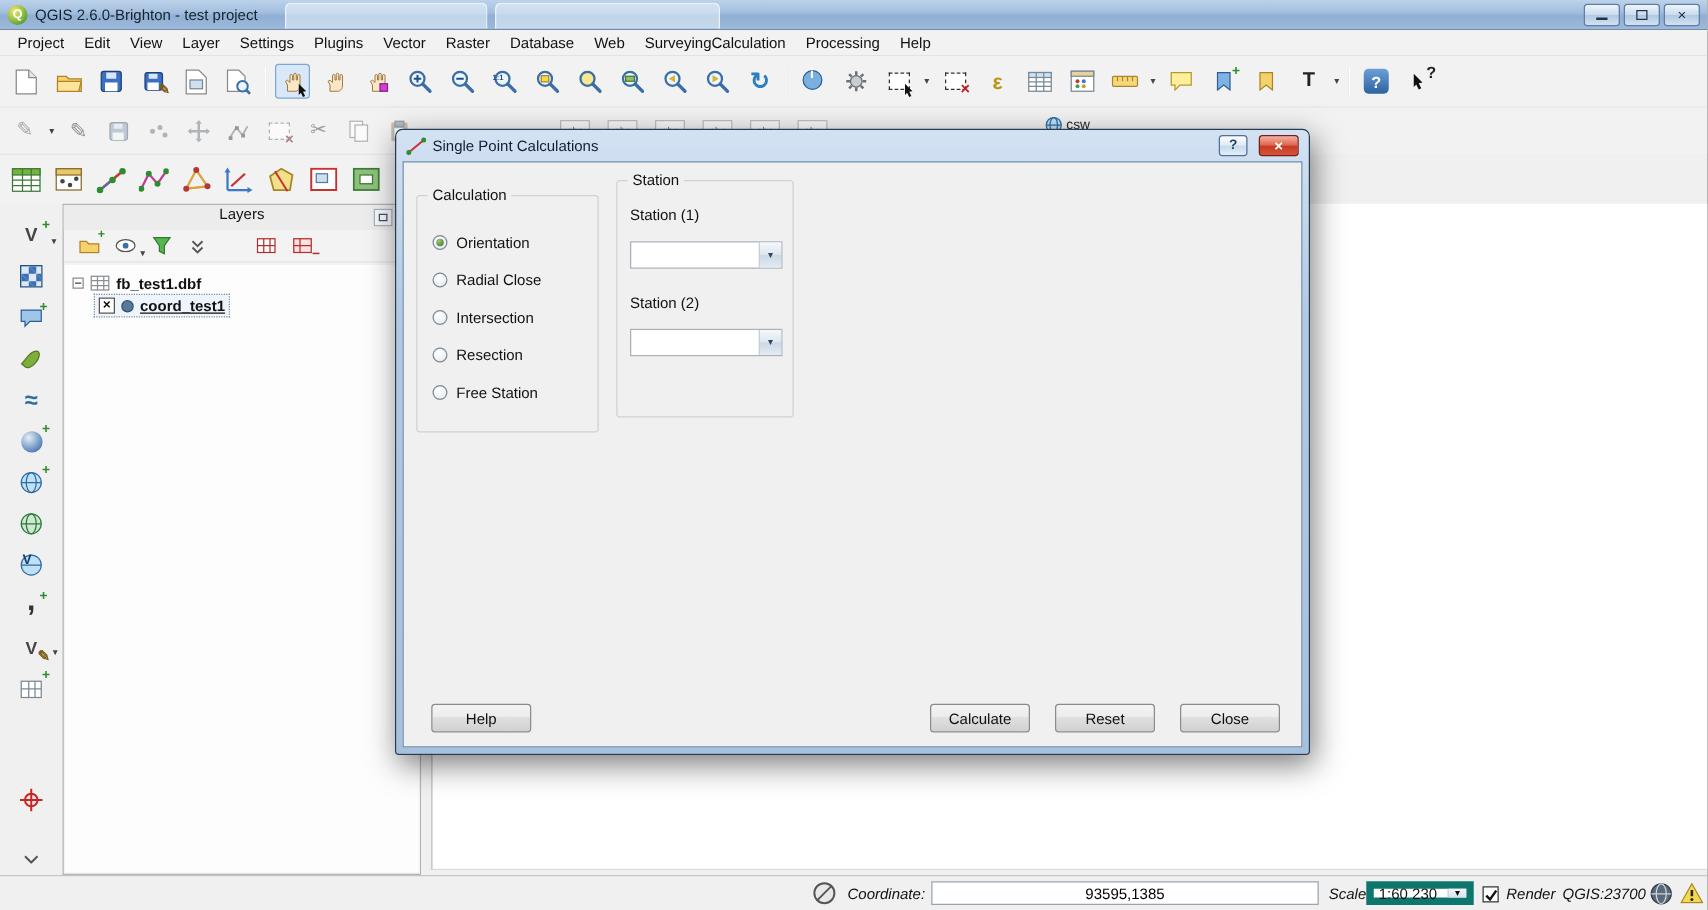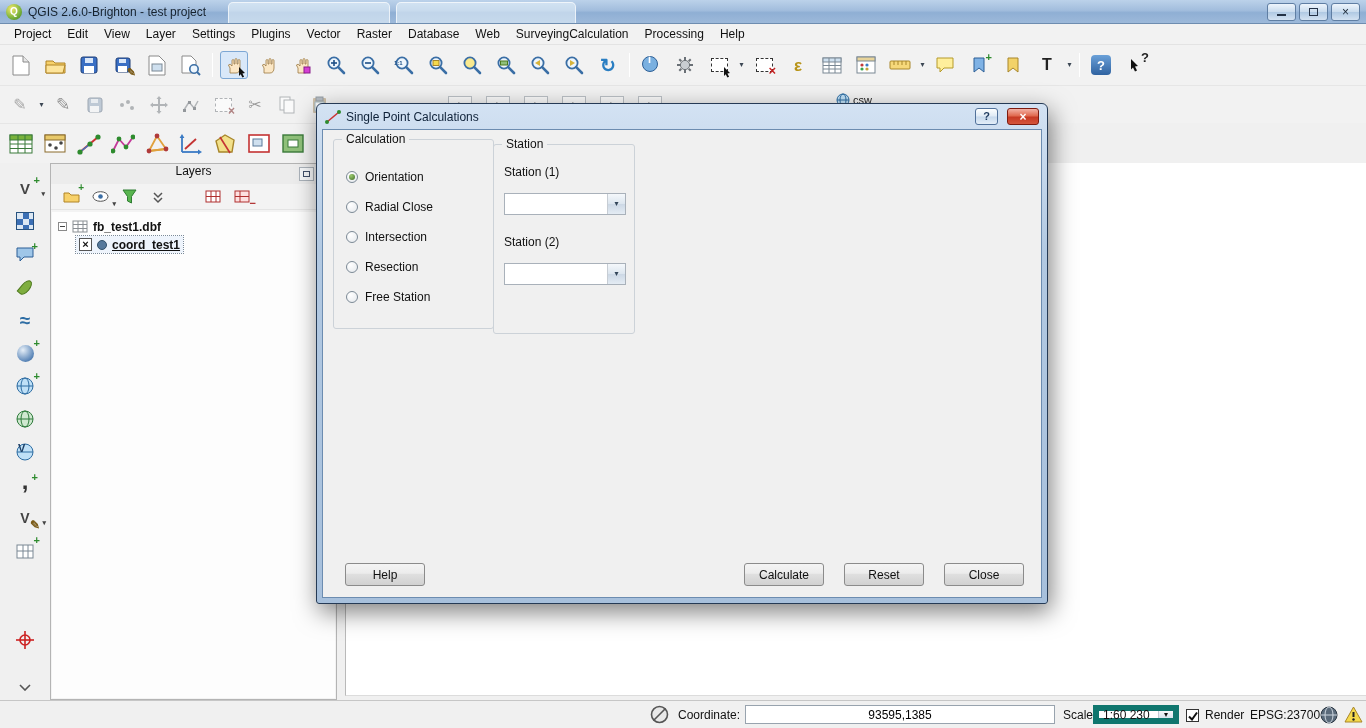--- a/index.html
+++ b/index.html
@@ -82,21 +82,21 @@
   .tree-row.sel { background:#eef4fc; outline:1px dotted #7a8a9a; padding:0 3px; }
 
   
   .canvas { position:absolute; left:337px; top:163px; right:0; bottom:28px; background:#f0f0f0; }
   .canvas-inner { position:absolute; left:8px; top:0; right:0; bottom:4px; background:#fff;
     border-left:1px solid #b9b9b9; border-bottom:1px solid #dcdcdc; }
 
   
   .statusbar { position:absolute; left:0; bottom:0; width:100%; height:28px; background:#f0f0f0;
     border-top:1px solid #c6c6c6; font-size:12px; }
-  .sb { position:absolute; top:7px; }
+  .sb { position:absolute; top:7px;font-style:italic; }
   .sb-input { position:absolute; left:745px; top:4px; width:310px; height:19px; border:1px solid #98a3ae;
     background:#fff; text-align:center; font-size:12px; font-family:"Liberation Sans",sans-serif; }
   .sb-combo { position:absolute; left:1093px; top:4px; width:86px; height:19px; background:#fff;
     border:6px solid #0f766e; display:flex; align-items:center; }
   .sb-combo .val { flex:1; padding-left:4px; }
   .sb-combo .arr { width:15px; height:100%; border-left:1px solid #c2cad2; display:flex; align-items:center;
     justify-content:center; font-size:8px; background:linear-gradient(#f4f7fa,#d9e3ee); }
   .sb-cb { position:absolute; left:1186px; top:8px; width:13px; height:13px; border:1px solid #333; background:#fff;
     display:flex; align-items:center; justify-content:center; }
 
@@ -745,21 +745,21 @@
     <span class="sb-combo">
       <span class="val">1:60 230</span>
       <span class="arr glyph">▾</span>
     </span>
     <span class="sb-cb">
         <svg width="10" height="10">
           <path d="M1 5.5l3 3 5-7" stroke="#111" stroke-width="2" fill="none"></path>
         </svg>
       </span>
     <span class="sb" style="left:1205px">Render</span>
-    <span class="sb" style="left:1250px">EPSG:23700</span>
+    <span class="sb" style="left:1250px">QGIS:23700</span>
     <span class="sb" style="left:1320px;top:5px"><svg width="18" height="18">
           <circle cx="9" cy="9" r="8" fill="#5a6a7a" stroke="#2c3844"></circle>
           <ellipse cx="9" cy="9" rx="4" ry="8" fill="none" stroke="#cdd6df"></ellipse>
           <line x1="1" y1="9" x2="17" y2="9" stroke="#cdd6df"></line>
         </svg></span>
     <span class="sb" style="left:1344px;top:5px"><svg width="19" height="17">
           <polygon points="9.5,1 18,16 1,16" fill="#f5d94c" stroke="#a8862a"></polygon>
           <line x1="9.5" y1="6" x2="9.5" y2="11" stroke="#222" stroke-width="2"></line>
           <circle cx="9.5" cy="13.5" r="1.2" fill="#222"></circle>
         </svg></span>
@@ -771,21 +771,21 @@
           <line x1="2" y1="13" x2="14" y2="3" stroke="#cc3333" stroke-width="1.6"></line>
           <circle cx="2" cy="13" r="2" fill="#2e8b2e"></circle>
           <circle cx="14" cy="3" r="2" fill="#2e8b2e"></circle>
         </svg>
       <span>Single Point Calculations</span>
       <span class="dlg-hbtn glyph">?</span>
       <span class="dlg-close glyph">×</span>
     </div>
     <div class="dlg-body">
 
-      <div class="grp" style="left:10px;top:9px;width:161px;height:190px">
+      <div class="grp" style="left:10px;top:26px;width:146px;height:190px">
         <span class="grp-label">Calculation</span>
         <div class="radio-row" style="top:30px">
           <span class="radio on"></span>
           <span>Orientation</span>
         </div>
         <div class="radio-row" style="top:60px">
           <span class="radio"></span>
           <span>Radial Close</span>
         </div>
         <div class="radio-row" style="top:90px">

